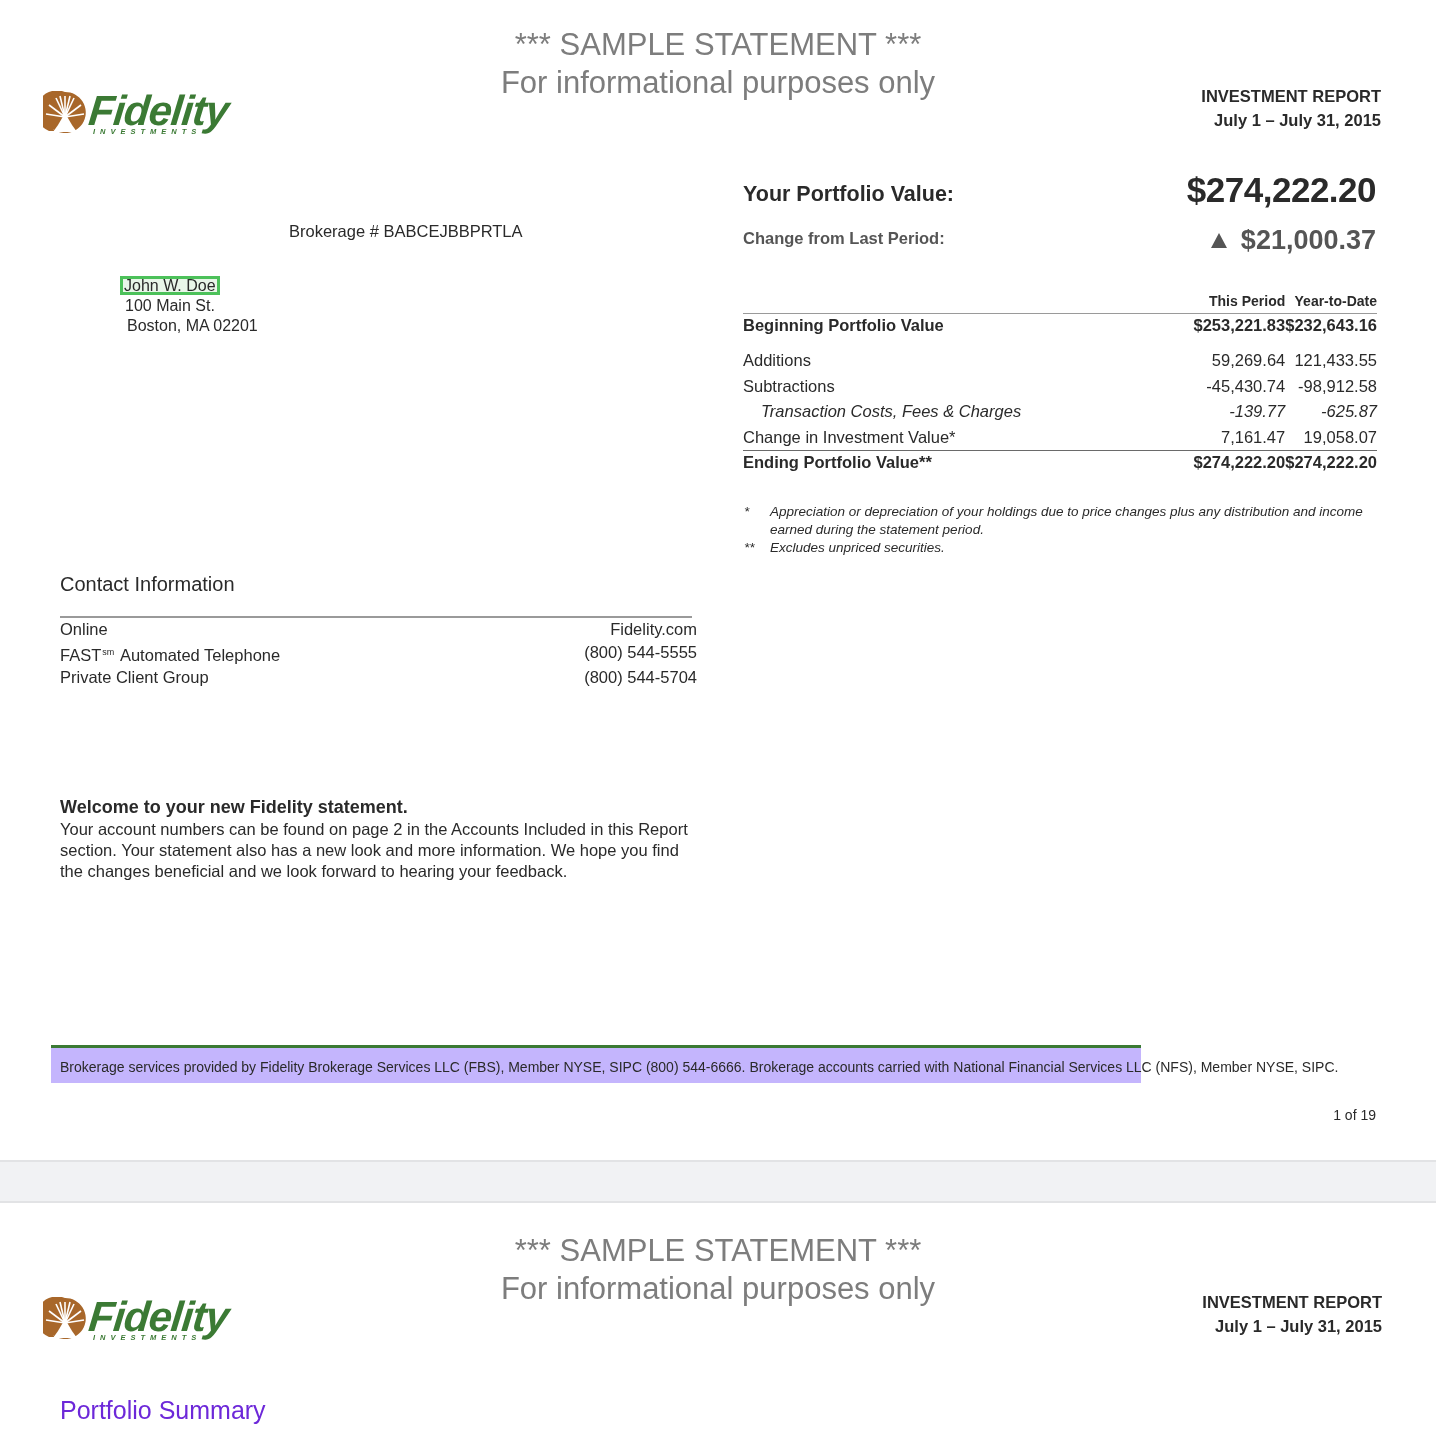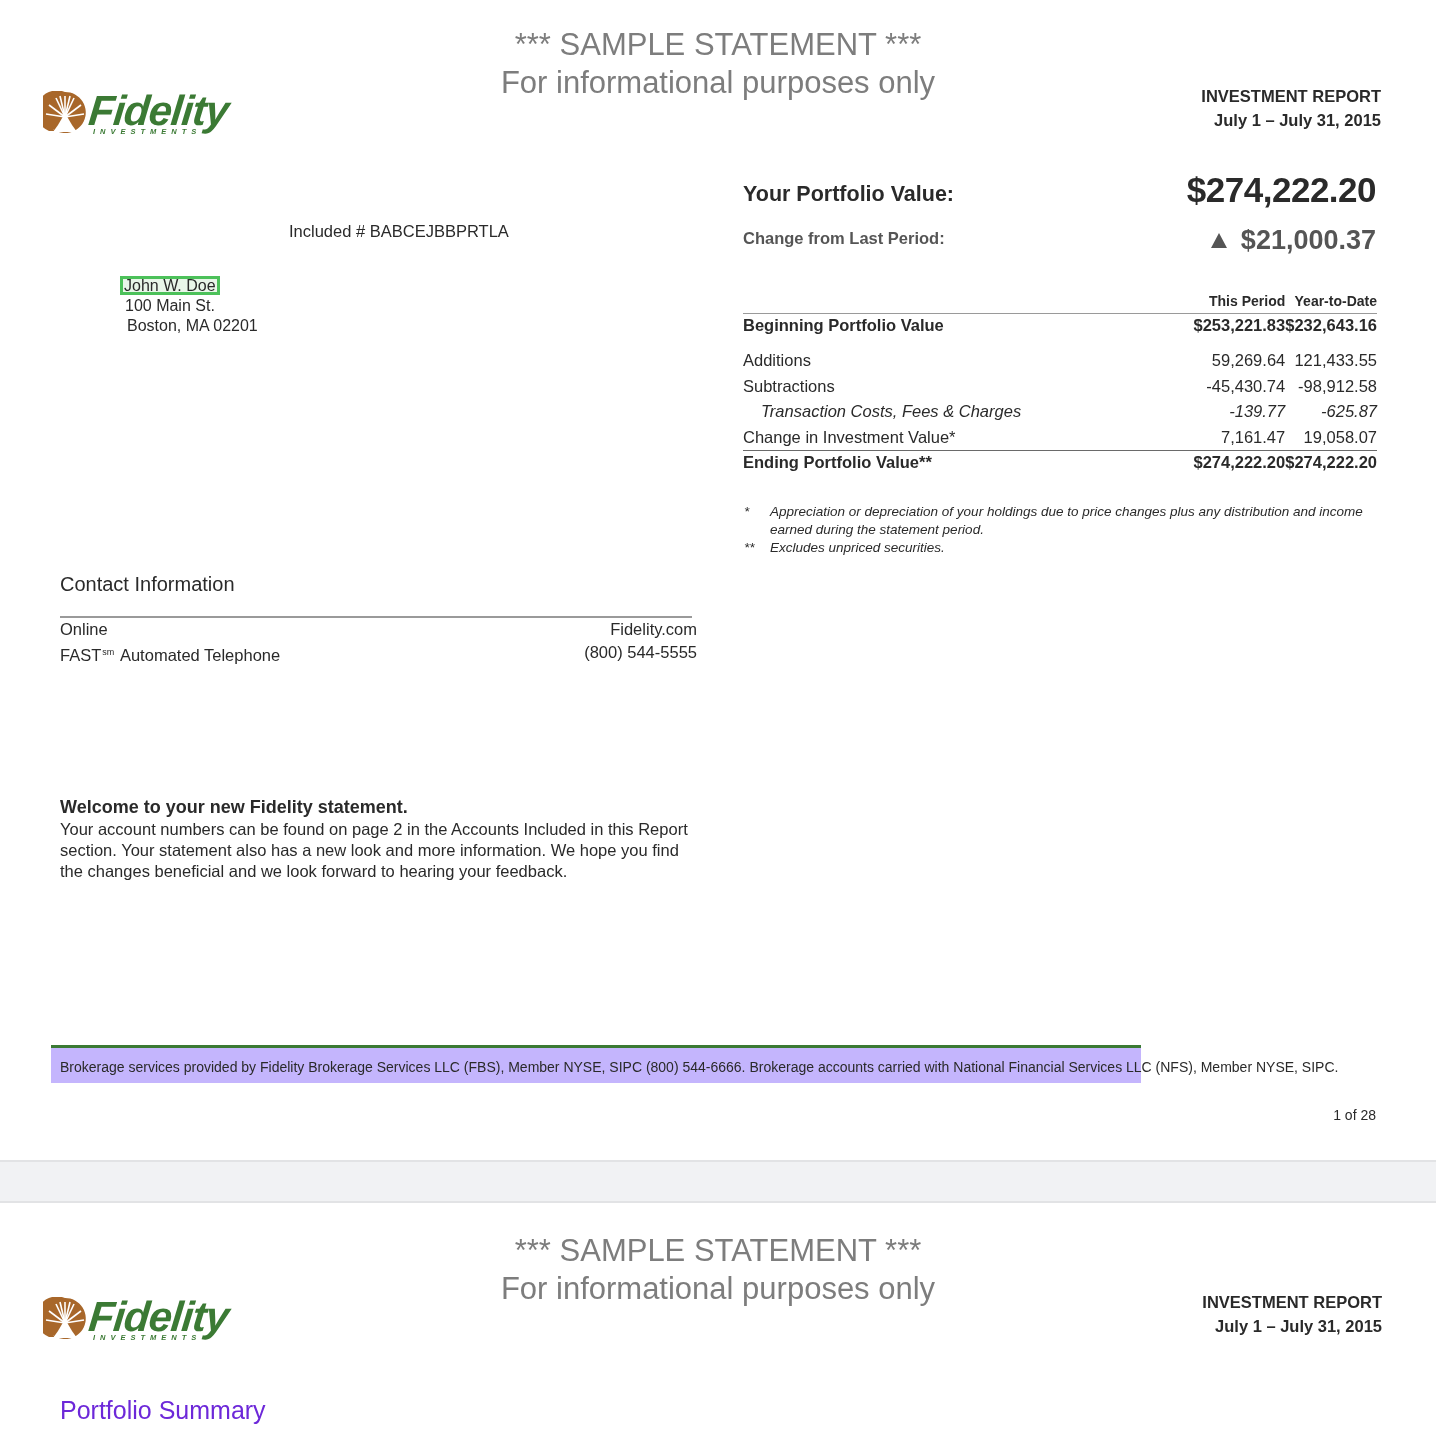--- a/index.html
+++ b/index.html
@@ -97,21 +97,21 @@
       <span class="logo-word">Fidelity</span>
       <span class="logo-sub">INVESTMENTS</span>
     </div>
   </div>
 
   <div class="report-head" style="top:84px;">
     <div>INVESTMENT REPORT</div>
     <div>July 1 – July 31, 2015</div>
   </div>
 
-  <div class="envelope">Included # BABCEJBBPRTLA</div>
+  <div class="envelope">Brokerage # BABCEJBBPRTLA</div>
 
   <div class="address">
     <span class="name">John W. Doe</span>
     <span class="line2">100 Main St.</span>
     <span class="line3">Boston, MA  02201</span>
   </div>
 
   <div class="pv-label">Your Portfolio Value:</div>
   <div class="pv-value">$274,222.20</div>
   <div class="chg-label">Change from Last Period:</div>
@@ -181,29 +181,33 @@
   <div class="contact">
     <div class="contact-title">Contact Information</div>
     <div class="contact-row">
       <span>Online</span>
       <span>Fidelity.com</span>
     </div>
     <div class="contact-row">
       <span><span>FAST</span><sup class="sm">sm</sup><span> Automated Telephone</span></span>
       <span>(800) 544-5555</span>
     </div>
+    <div class="contact-row">
+      <span>Private Client Group</span>
+      <span>(800) 544-5704</span>
+    </div>
   </div>
 
   <div class="welcome">
     <div class="welcome-title">Welcome to your new Fidelity statement.</div>
     <div class="welcome-body">Your account numbers can be found on page 2 in the Accounts Included in this Report section. Your statement also has a new look and more information. We hope you find the changes beneficial and we look forward to hearing your feedback.</div>
   </div>
 
   <div class="footer-bar">Brokerage services provided by Fidelity Brokerage Services LLC (FBS), Member NYSE, SIPC (800) 544-6666. Brokerage accounts carried with National Financial Services LLC (NFS), Member NYSE, SIPC.</div>
-  <div class="page-num">1 of 28</div>
+  <div class="page-num">1 of 19</div>
 </div>
 
 <div class="page-gap"></div>
 
 <div class="page page2">
   <div class="watermark" style="top:29px;">
     <span class="l1">*** SAMPLE STATEMENT ***</span>
     <span class="l2">For informational purposes only</span>
   </div>
 

